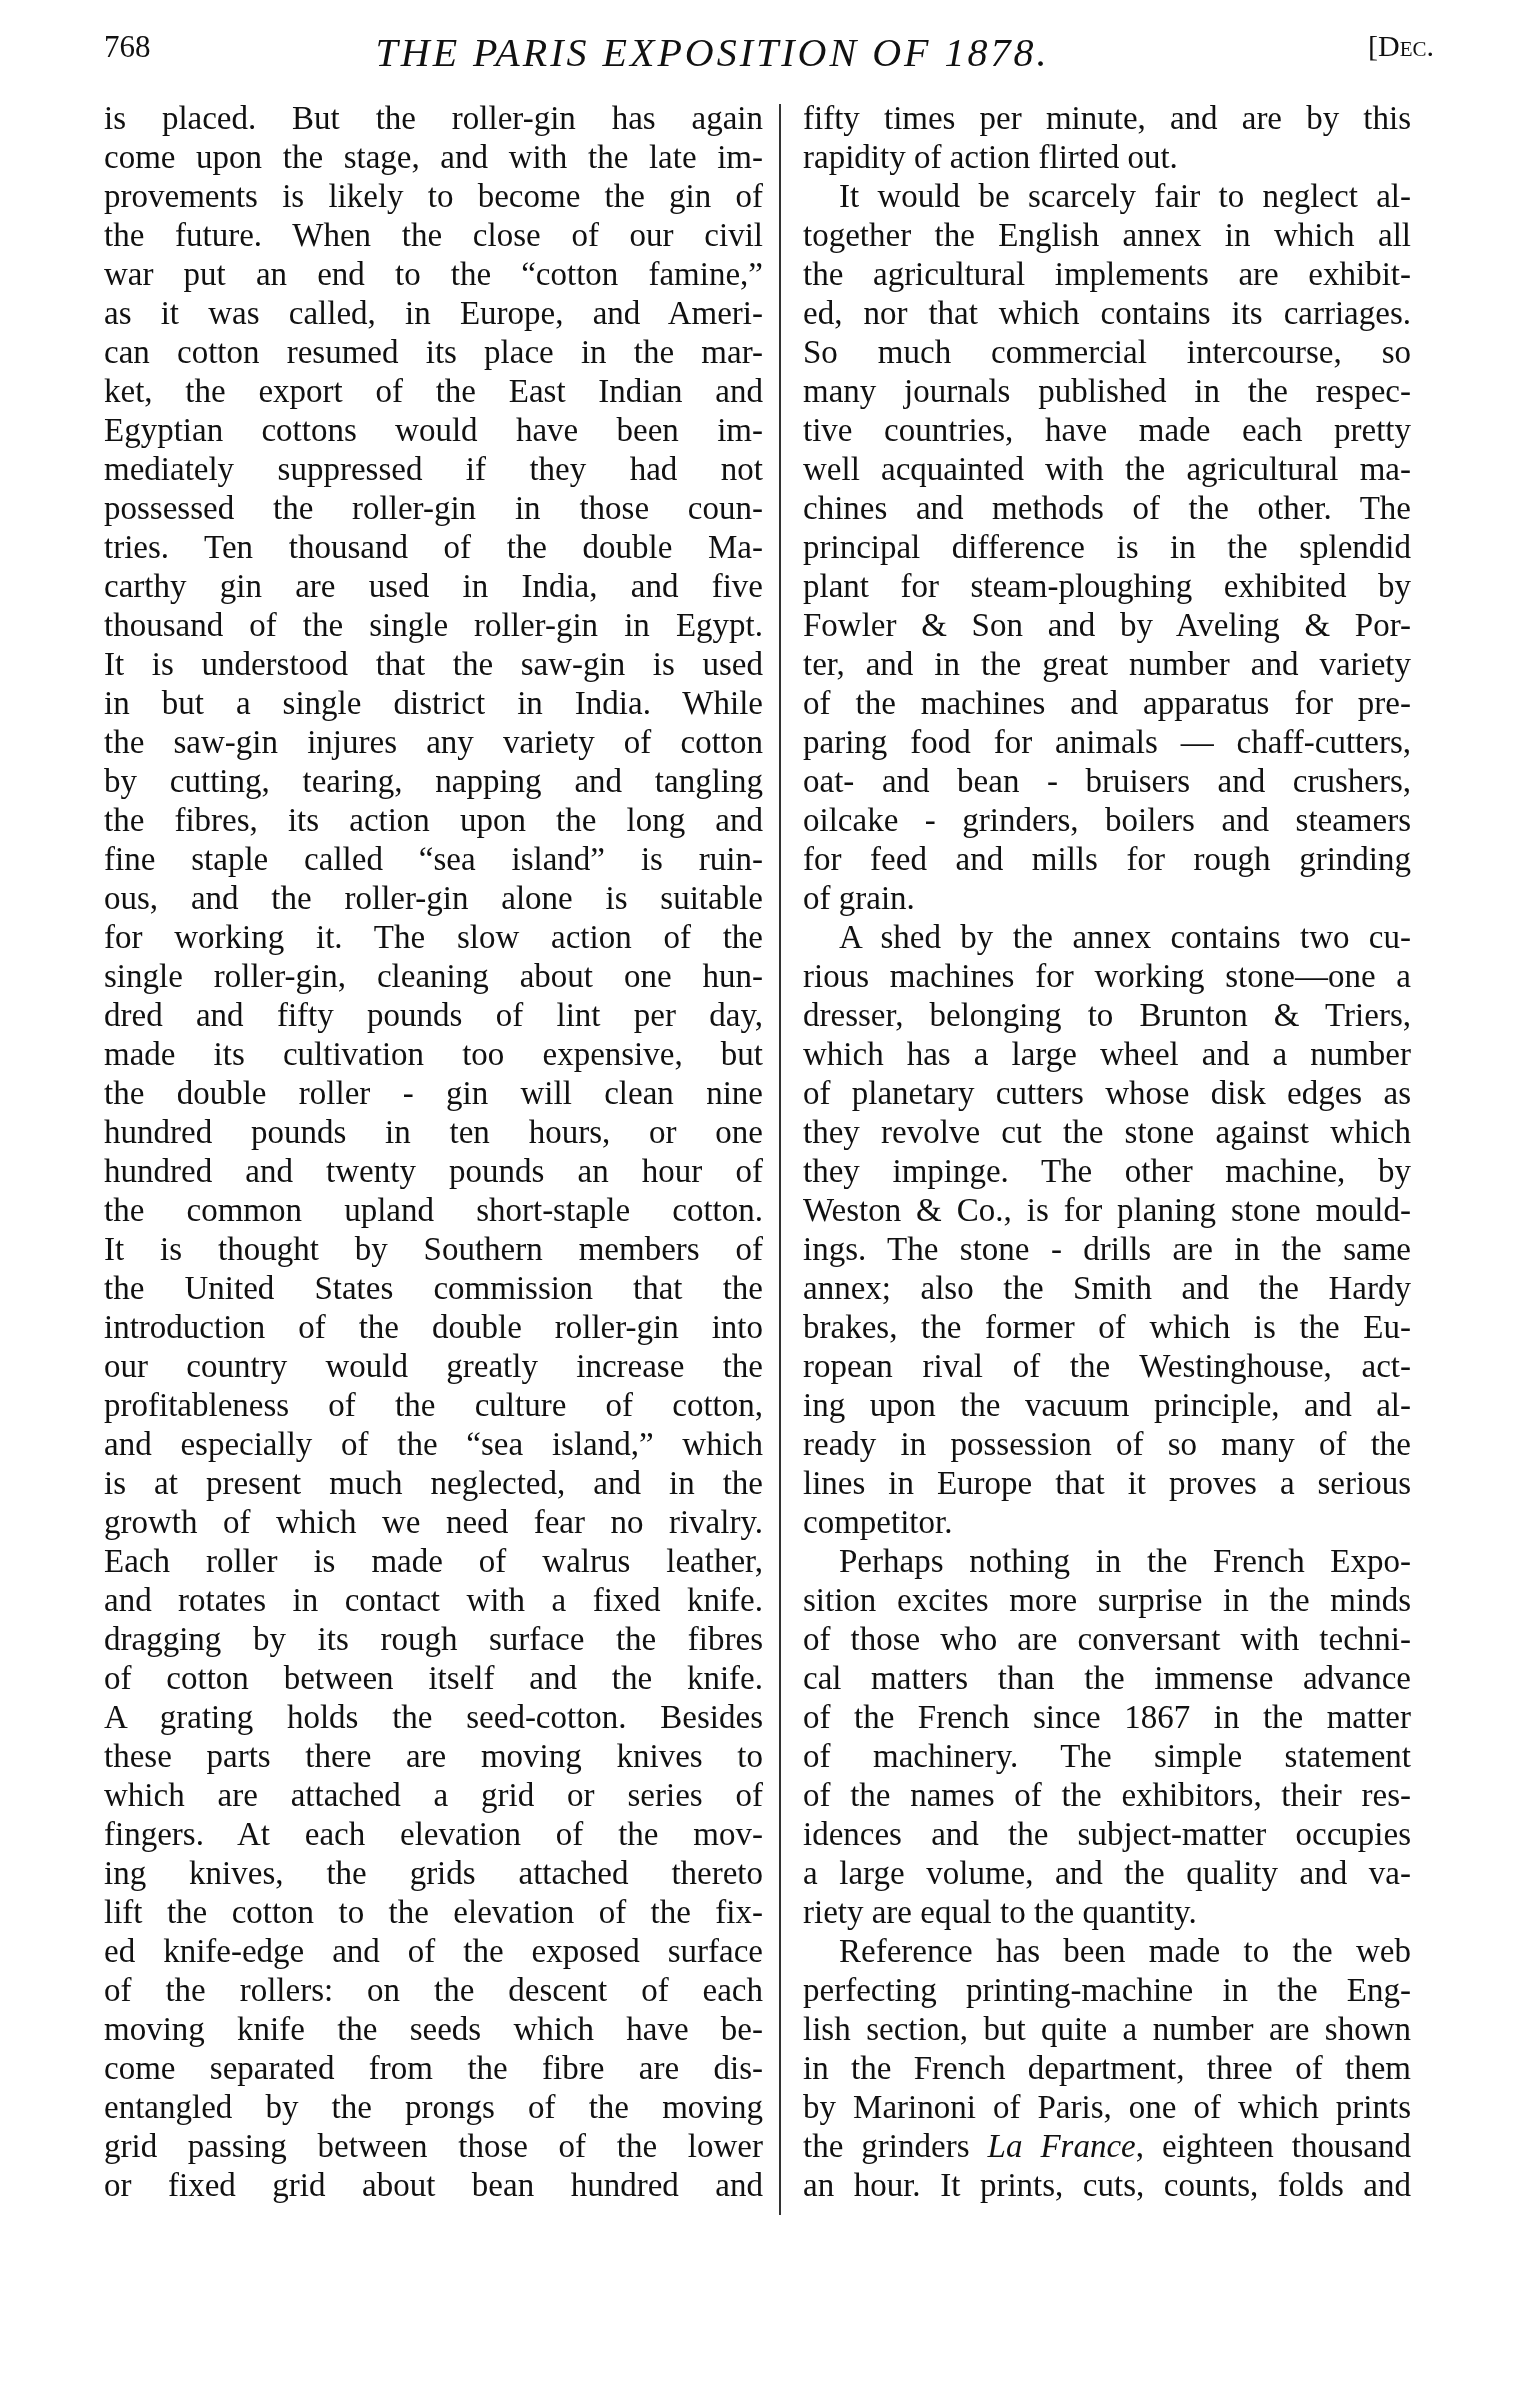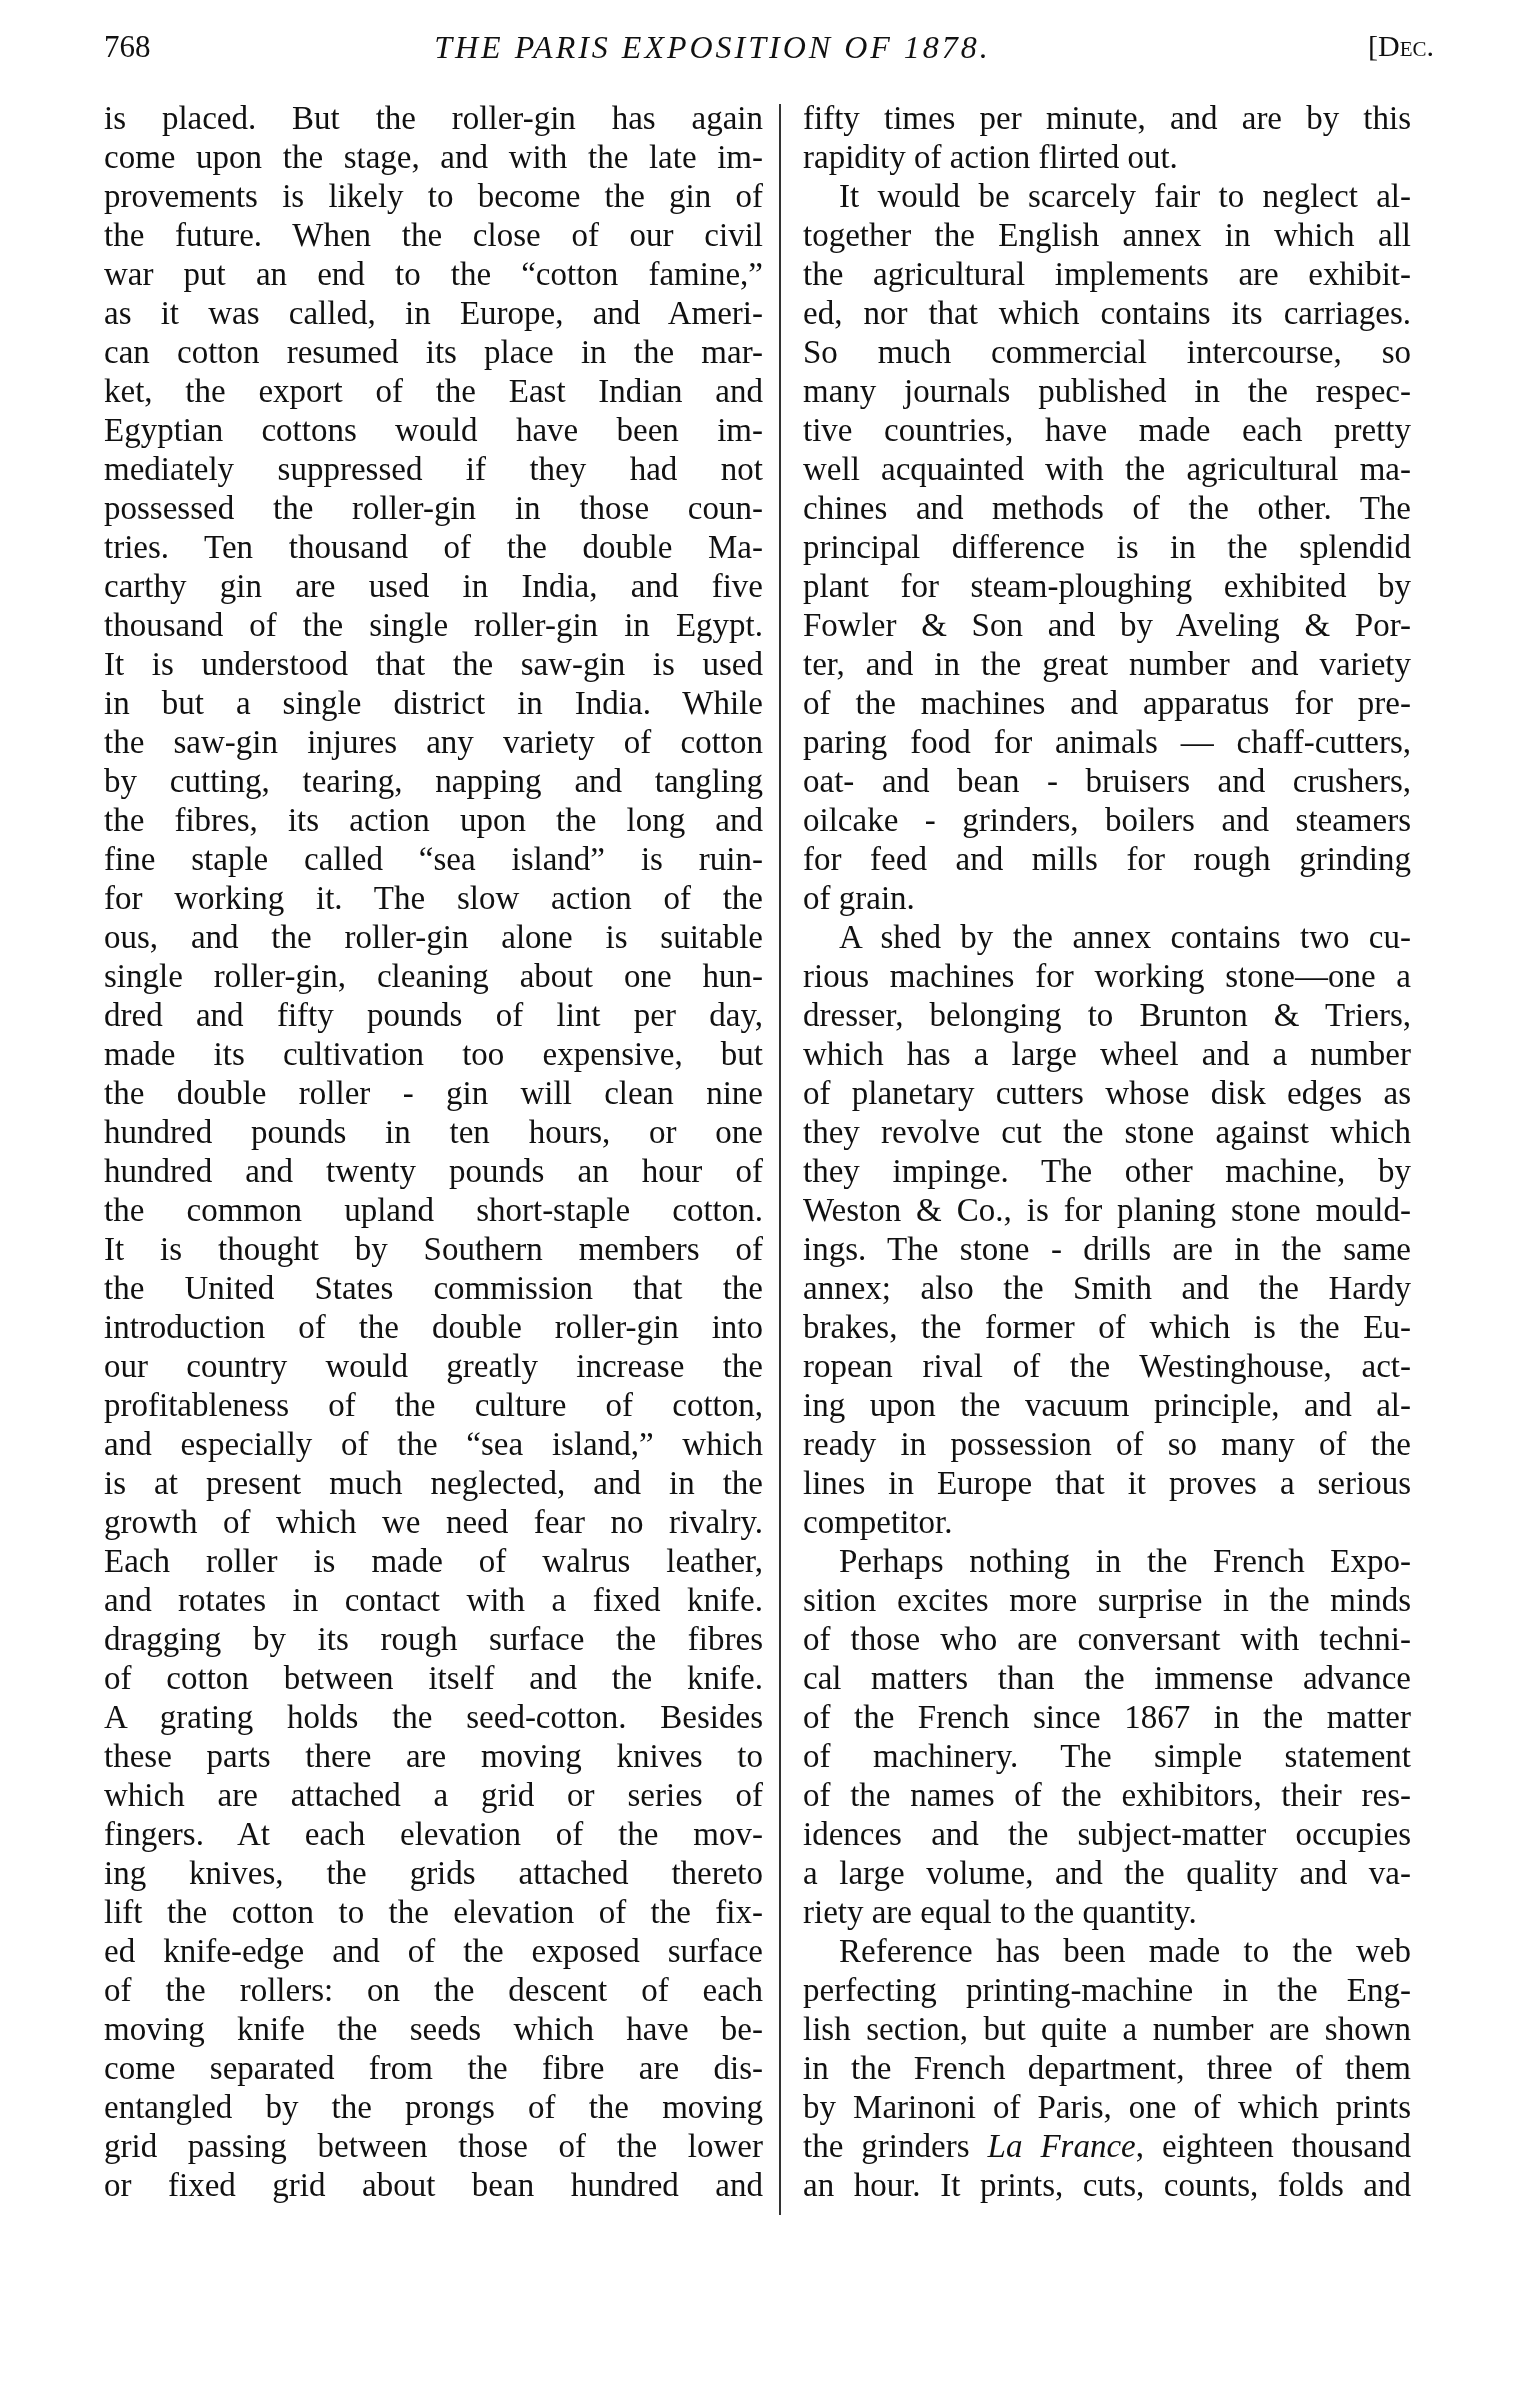--- a/index.html
+++ b/index.html
@@ -1,21 +1,21 @@
 <!DOCTYPE html>
 <html style="font-size:8px"><head>
 <meta charset="utf-8">
 <style>
   html, body { margin: 0; padding: 0; background: #ffffff; }
   body { width: 1523px; height: 2401px; position: relative; overflow: hidden;
          font-family: "Liberation Serif", "DejaVu Serif", serif; color: #111; }
   .header { position: absolute; top: 29px; left: 0; width: 1523px; height: 55px; }
   .page-num { position: absolute; left: 104px; top: 0; font-size: 31px; }
   .running-title { position: absolute; left: 0; width: 1425px; text-align: center; top: 0;
-                   font-size: 32px; font-style: italic; letter-spacing: 3px; }
+                   font-size: 40px; font-style: italic; letter-spacing: 3px; }
   .month { position: absolute; left: 1368px; top: 0; font-size: 30px; font-variant: small-caps; text-align: right; }
   .col { position: absolute; top: 99px; }
   .col1 { left: 104px; width: 659px; }
   .col2 { left: 803px; width: 608px; }
   .line { height: 39px; line-height: 39px; font-size: 33px; white-space: nowrap;
           text-align: justify; text-align-last: justify; overflow: visible; }
   .line.last { text-align-last: left; }
   .line.indent { padding-left: 36px; }
   .divider { position: absolute; left: 779px; top: 104px; width: 1.5px; height: 2111px; background: #333; }
   em { font-style: italic; }
@@ -43,22 +43,22 @@
     <div class="line">possessed the roller-gin in those coun-</div>
     <div class="line">tries.  Ten thousand of the double Ma-</div>
     <div class="line">carthy gin are used in India, and five</div>
     <div class="line">thousand of the single roller-gin in Egypt.</div>
     <div class="line">It is understood that the saw-gin is used</div>
     <div class="line">in but a single district in India.  While</div>
     <div class="line">the saw-gin injures any variety of cotton</div>
     <div class="line">by cutting, tearing, napping and tangling</div>
     <div class="line">the fibres, its action upon the long and</div>
     <div class="line">fine staple called “sea island” is ruin-</div>
+    <div class="line">ous, and the roller-gin alone is suitable</div>
     <div class="line">for working it.  The slow action of the</div>
-    <div class="line">ous, and the roller-gin alone is suitable</div>
     <div class="line">single roller-gin, cleaning about one hun-</div>
     <div class="line">dred and fifty pounds of lint per day,</div>
     <div class="line">made its cultivation too expensive, but</div>
     <div class="line">the double roller - gin will clean nine</div>
     <div class="line">hundred pounds in ten hours, or one</div>
     <div class="line">hundred and twenty pounds an hour of</div>
     <div class="line">the common upland short-staple cotton.</div>
     <div class="line">It is thought by Southern members of</div>
     <div class="line">the United States commission that the</div>
     <div class="line">introduction of the double roller-gin into</div>

